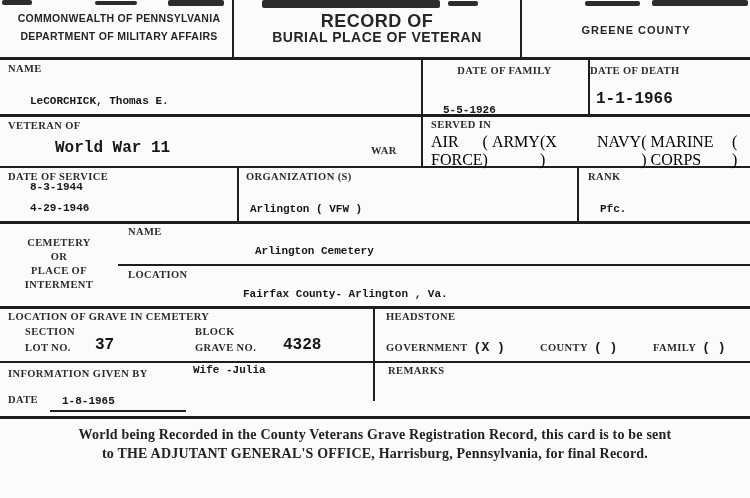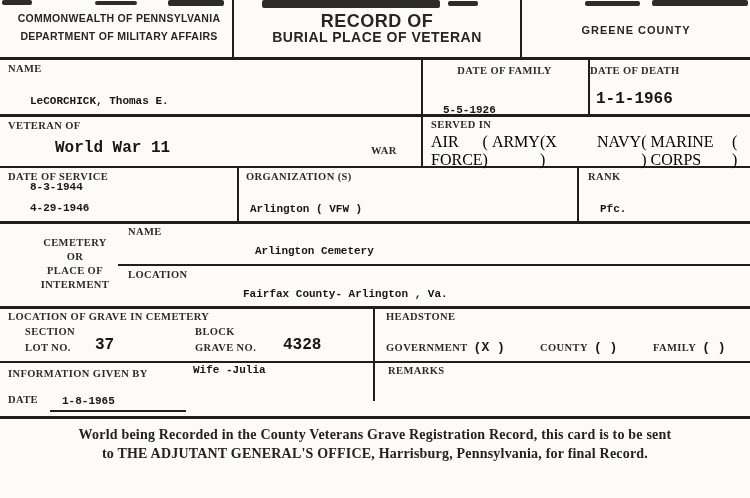--- a/index.html
+++ b/index.html
@@ -36,21 +36,21 @@
     font-size:10.5px; letter-spacing:.4px; color:#2b2b2b;
   }
   .pair .p-mark{
     font-family:"Liberation Mono", monospace; font-weight:700;
     font-size:13px; color:#161616; margin-left:6px;
   }
   .branch-col{position:absolute; display:flex; flex-direction:row; gap:4px;}
   .branch-row{display:flex; justify-content:space-between; align-items:baseline;}
   .cem-label{position:absolute; width:118px; text-align:center;
     font-family:"Liberation Serif", serif; font-weight:700; font-size:10.5px;
-    letter-spacing:.4px; color:#2b2b2b; line-height:14px;margin-left:16px;}
+    letter-spacing:.4px; color:#2b2b2b; line-height:14px;}
   .footer-line{
     position:absolute; width:750px; text-align:center;
     font-family:"Liberation Serif", serif; font-weight:700;
     font-size:14px; color:#222; letter-spacing:.2px; white-space:nowrap;
   }
 </style>
 </head>
 <body>
 
 <div class="card">

